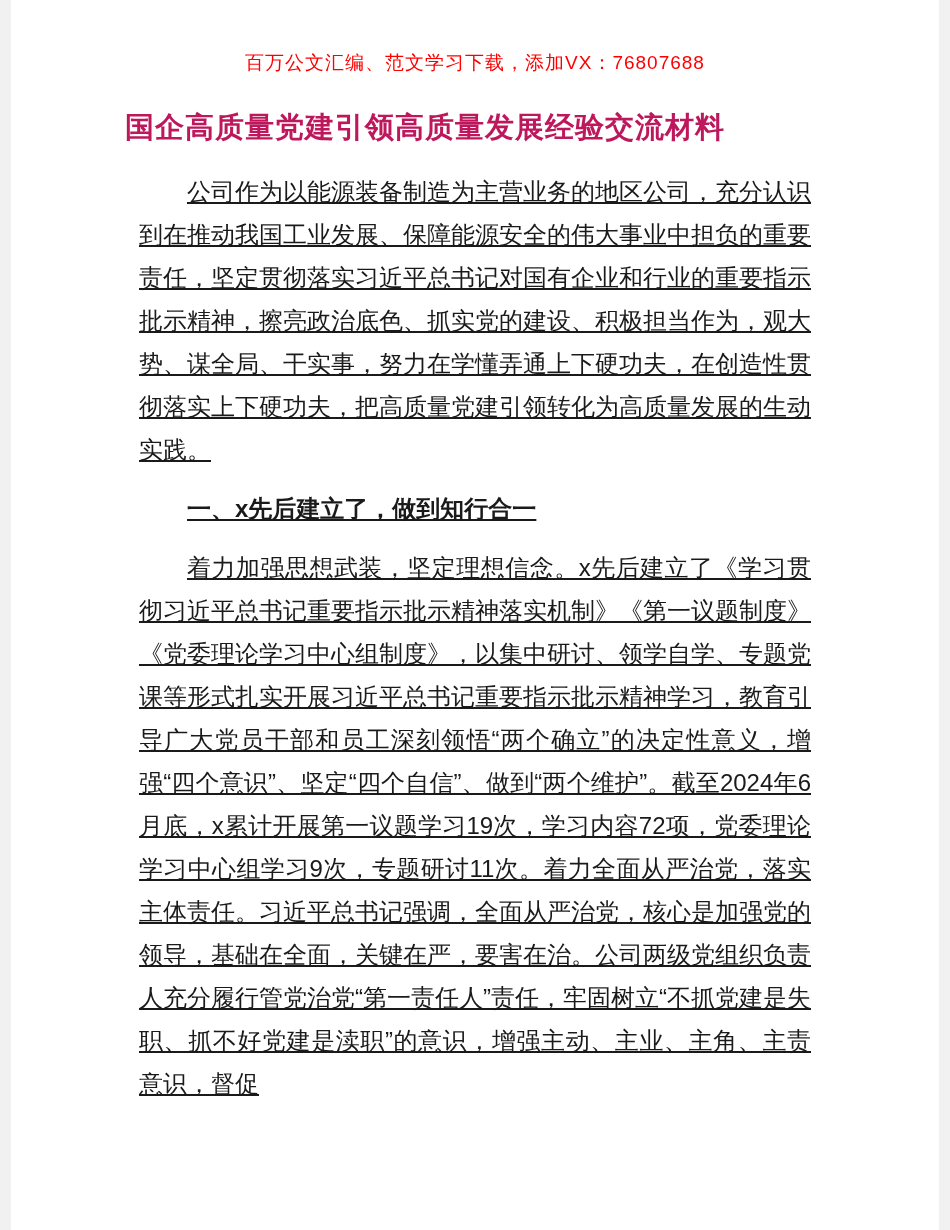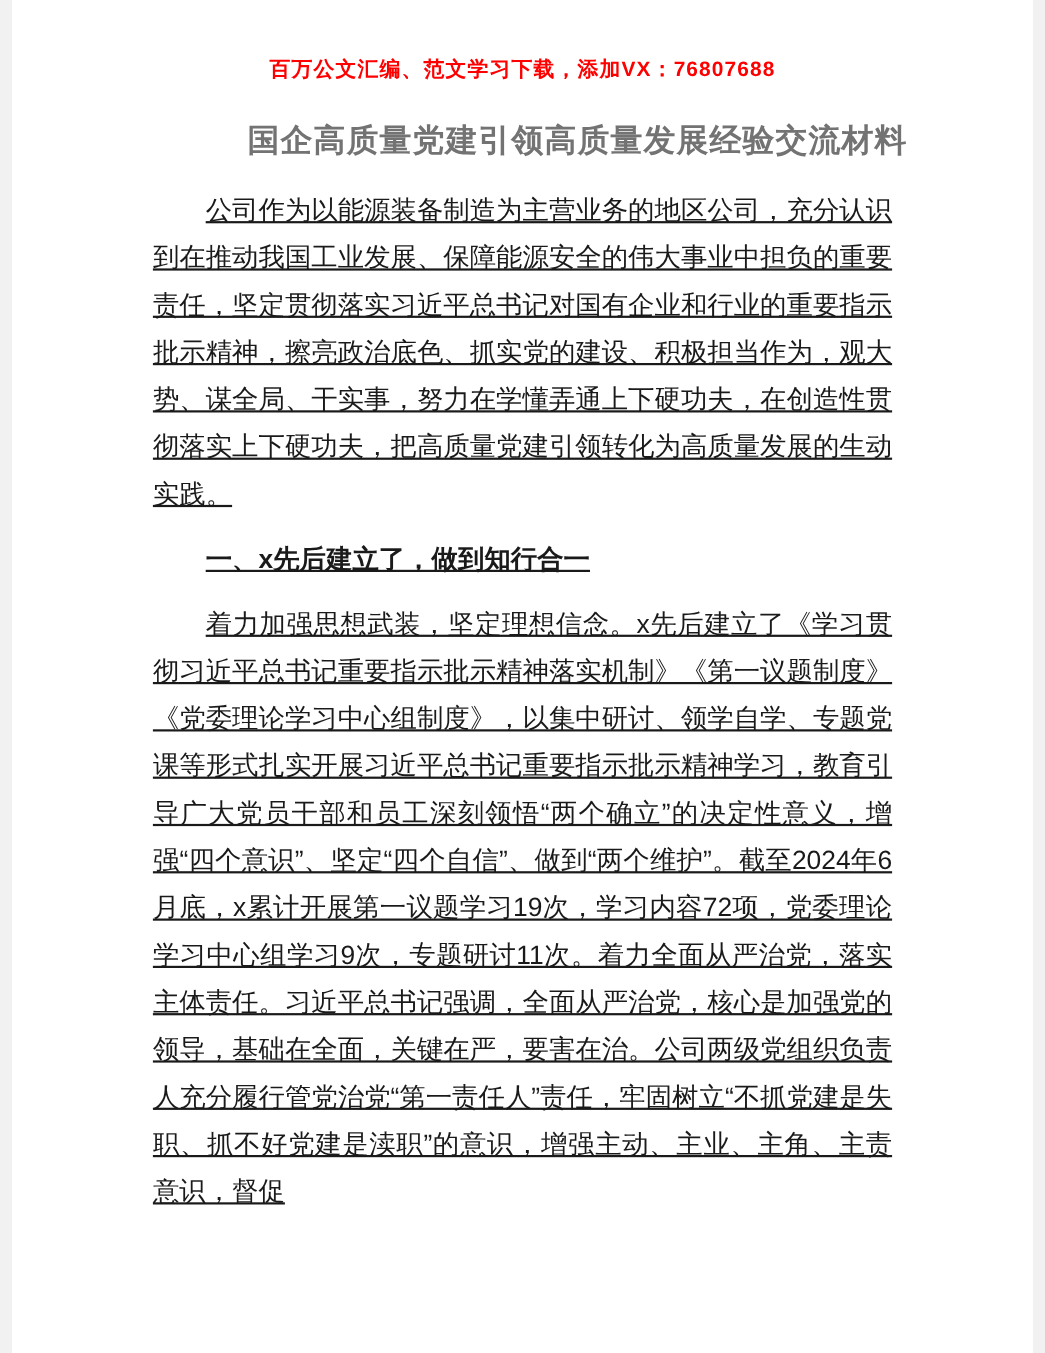--- a/index.html
+++ b/index.html
@@ -25,30 +25,30 @@
       background: #f1f1f1;
     }
     .edge-strip.left { left: 0; }
     .edge-strip.right { right: 0; }
 
     .promo-banner {
       padding-top: 50px;
       text-align: center;
       font-size: 19px;
       letter-spacing: 1px;
-      font-weight: 700;
+      font-weight: 400;
     }
 
     .doc-title {
       margin: 32px auto 0;
       width: 700px;
-      text-align: right;
+      text-align: left;
       font-size: 29px;
       font-weight: 700;
-      color: #737373;
+      color: #be185d;
       letter-spacing: 1px;
     }
 
     .doc-body {
       width: 672px;
       margin: 22px auto 0;
       font-size: 24px;
       line-height: 43px;
       color: #1a1a1a;
       text-align: justify;

